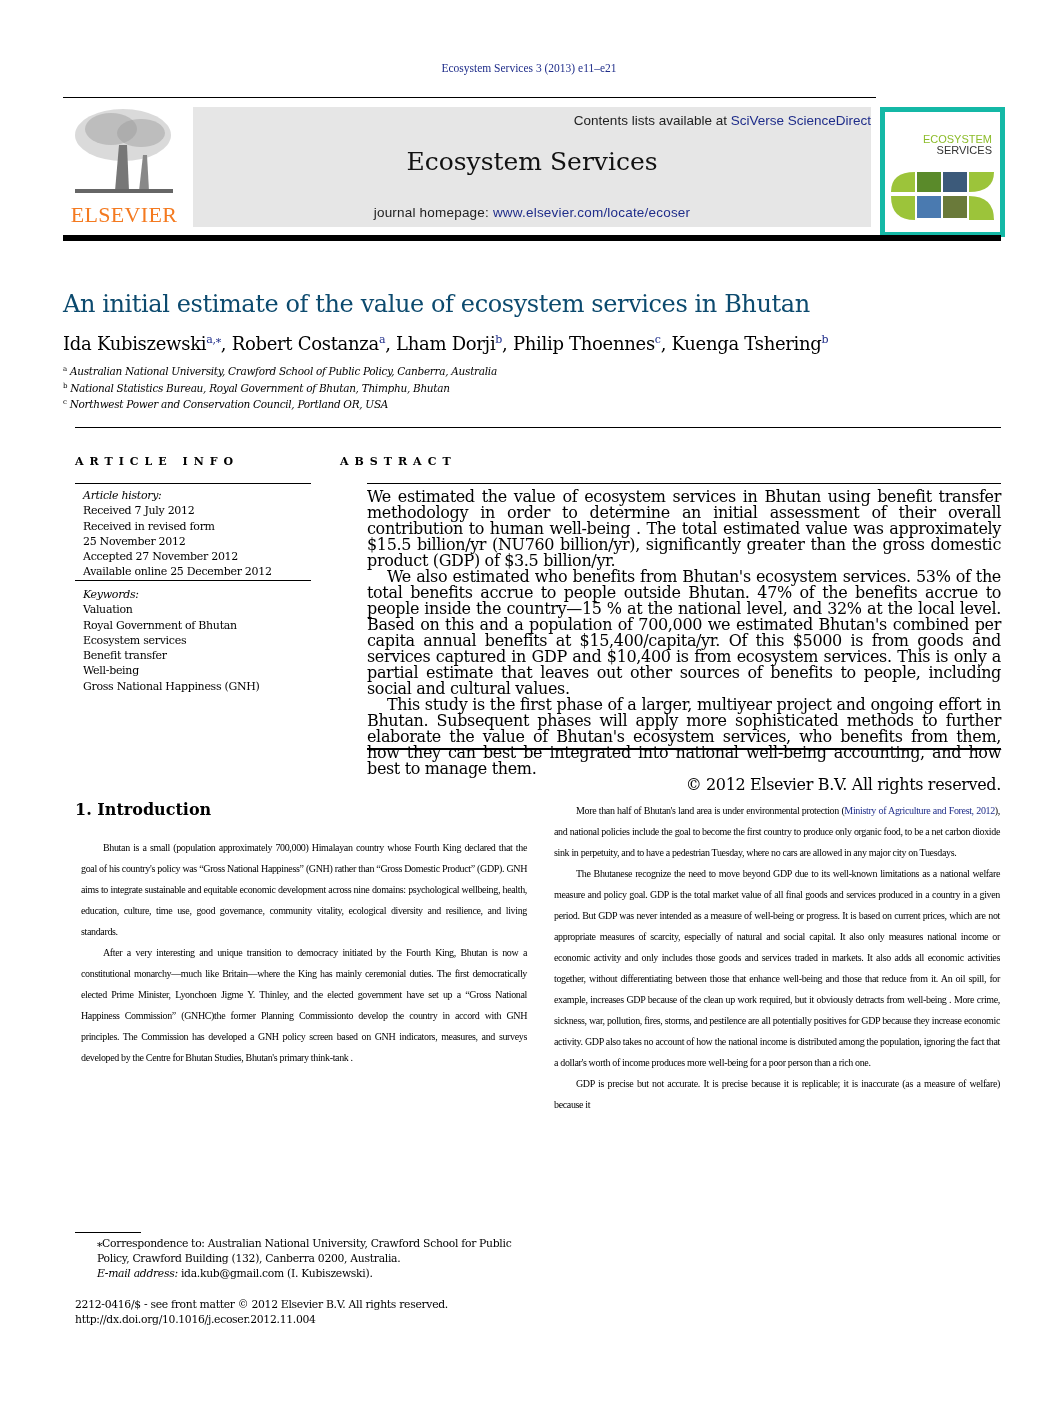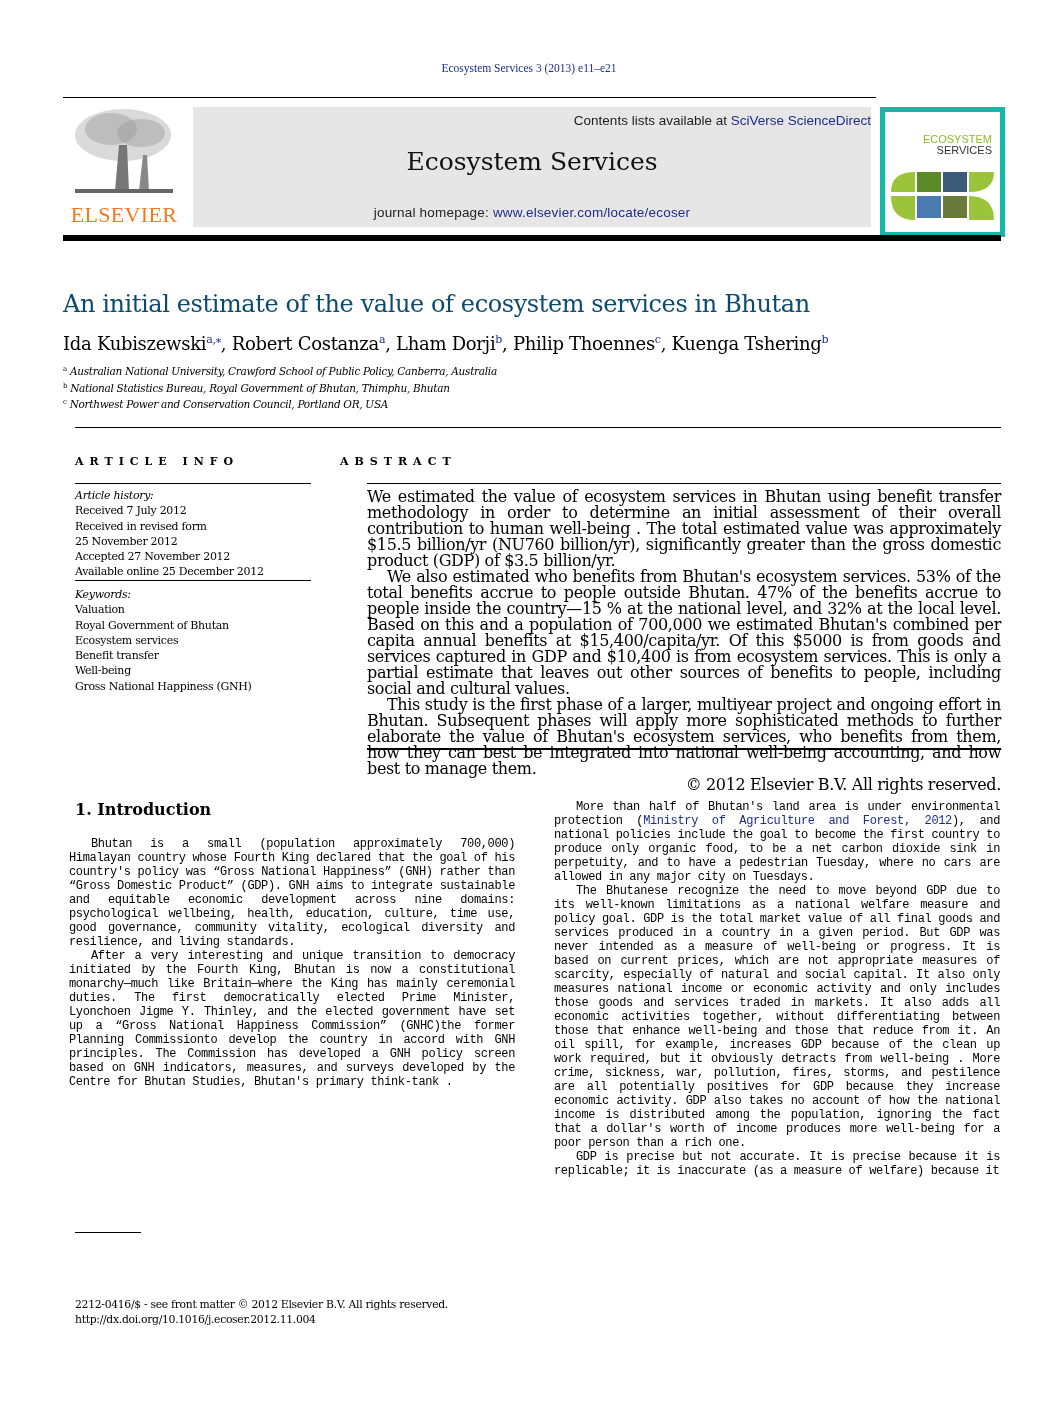--- a/index.html
+++ b/index.html
@@ -22,29 +22,29 @@
   .cover .eco{position:absolute;right:8px;top:22px;font-family:"Liberation Sans",sans-serif;font-size:11px;color:#8cbc2a;line-height:10px;text-align:right;}
   .cover .srv{position:absolute;right:8px;top:32px;font-family:"Liberation Sans",sans-serif;font-size:11px;color:#333;}
   .rule-thick{top:235px;left:63px;width:938px;height:6px;background:#000;}
   .title{top:290px;left:63px;font-size:24px;font-family:"DejaVu Serif",serif;letter-spacing:-0.4px;color:#0c4a6e;}
   .authors{top:333px;left:63px;font-size:18px;font-family:"DejaVu Serif",serif;letter-spacing:-0.3px;}
   .authors sup{color:#1f2d8a;font-size:11px;vertical-align:7px;}
   .affil{left:63px;font-size:10.5px;font-style:italic;font-family:"DejaVu Serif",serif;letter-spacing:-0.3px;}
   .affil sup{font-size:7px;vertical-align:4px;font-style:normal;}
   .rule-thin{height:1px;background:#000;}
   .section-h{font-weight:bold;font-size:11px;letter-spacing:6px;font-family:"DejaVu Serif",serif;}
-  .info-block{left:75px;width:236px;font-size:11px;line-height:15.3px;font-family:"DejaVu Serif",serif;letter-spacing:-0.3px;}
+  .info-block{left:83px;width:236px;font-size:11px;line-height:15.3px;font-family:"DejaVu Serif",serif;letter-spacing:-0.3px;}
   .info-block .lab{font-style:italic;}
   .abstract{left:340px;width:660px;font-size:16px;line-height:16px;text-align:justify;font-family:"DejaVu Serif",serif;letter-spacing:-0.35px;}
   .abstract p{margin:0;text-indent:20px;}
   .abstract p.first{text-indent:0;}
   .copy{text-align:right;}
-  .col{font-size:12px;line-height:14px;text-align:justify;font-family:Liberation Mono, monospace;letter-spacing:-0.35px;}
+  .col{font-size:10px;line-height:21px;text-align:justify;font-family:Liberation Serif, serif;letter-spacing:-0.35px;}
   .col p{margin:0;text-indent:22px;}
-  .col1{left:69px;width:446px;}
+  .col1{left:81px;width:446px;}
   .col2{left:554px;width:446px;}
   .sec-title{top:800px;left:75px;font-size:16px;font-weight:bold;font-family:"DejaVu Serif",serif;}
   .foot{left:75px;width:446px;font-size:10.8px;line-height:15px;font-family:"DejaVu Serif",serif;letter-spacing:-0.3px;}
   .foot p{margin:0;}
   .foot .ind{padding-left:22px;}
 </style>
 </head>
 <body>
 
 <div class="abs running-head link">Ecosystem Services 3 (2013) e11–e21</div>
@@ -141,17 +141,19 @@
 </div>
 
 <div class="abs col col2" style="top:800px">
   <p><span>More than half of Bhutan's land area is under environmental protection (</span><span class="link">Ministry of Agriculture and Forest, 2012</span><span>), and national policies include the goal to become the first country to produce only organic food, to be a net carbon dioxide sink in perpetuity, and to have a pedestrian Tuesday, where no cars are allowed in any major city on Tuesdays.</span></p>
   <p>The Bhutanese recognize the need to move beyond GDP due to its well-known limitations as a national welfare measure and policy goal. GDP is the total market value of all final goods and services produced in a country in a given period. But GDP was never intended as a measure of well-being or progress. It is based on current prices, which are not appropriate measures of scarcity, especially of natural and social capital. It also only measures national income or economic activity and only includes those goods and services traded in markets. It also adds all economic activities together, without differentiating between those that enhance well-being and those that reduce from it. An oil spill, for example, increases GDP because of the clean up work required, but it obviously detracts from well-being . More crime, sickness, war, pollution, fires, storms, and pestilence are all potentially positives for GDP because they increase economic activity. GDP also takes no account of how the national income is distributed among the population, ignoring the fact that a dollar's worth of income produces more well-being for a poor person than a rich one.</p>
   <p>GDP is precise but not accurate. It is precise because it is replicable; it is inaccurate (as a measure of welfare) because it</p>
 </div>
 
 <div class="abs rule-thin" style="top:1232px;left:75px;width:66px"></div>
 <div class="abs foot" style="top:1236px">
+  <p class="ind"><span>⁎</span><span>Correspondence to: Australian National University, Crawford School for Public Policy, Crawford Building (132), Canberra 0200, Australia.</span></p>
+  <p class="ind"><i>E-mail address:</i><span> ida.kub@gmail.com (I. Kubiszewski).</span></p>
 </div>
 <div class="abs foot" style="top:1297px">
   <p>2212-0416/$ - see front matter © 2012 Elsevier B.V. All rights reserved.</p>
   <p>http://dx.doi.org/10.1016/j.ecoser.2012.11.004</p>
 </div>
 
 </body></html>

